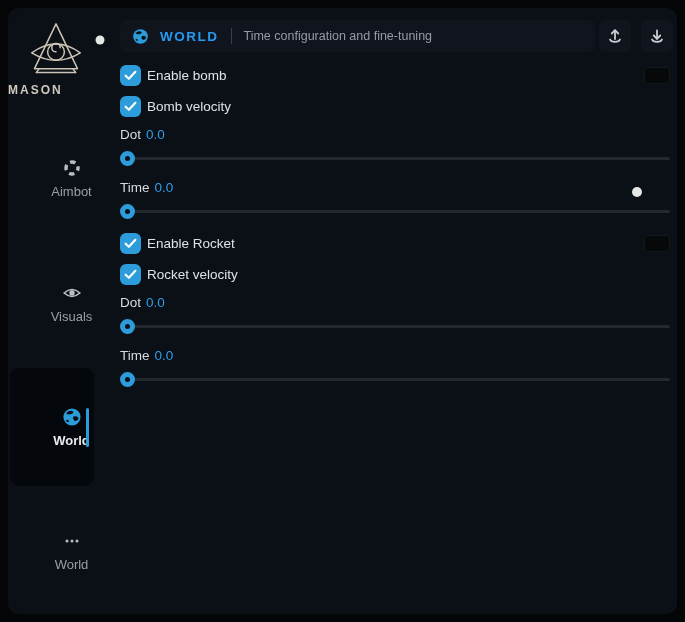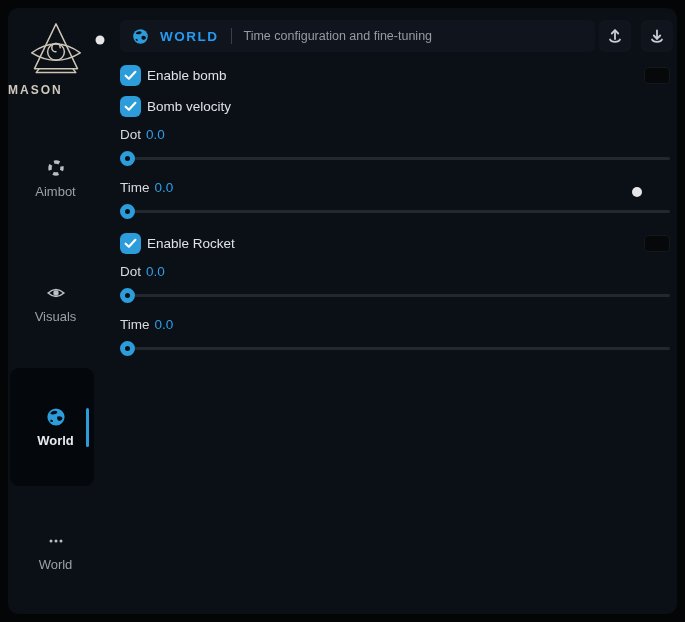--- a/index.html
+++ b/index.html
@@ -4,21 +4,21 @@
 <style>
   html,body{margin:0;padding:0;background:#040507;width:685px;height:622px;overflow:hidden;
     font-family:"Liberation Sans", sans-serif;-webkit-font-smoothing:antialiased;}
   .app{position:absolute;left:8px;top:8px;width:669px;height:606px;background:#0b0f16;border-radius:10px;}
 
   
   .sidebar{position:absolute;left:0;top:0;width:95px;height:100%;}
   .logo{position:absolute;left:0;top:12px;width:95px;text-align:left;}
   .logo svg{display:block;margin:0 auto;}
   .logo-label{margin-top:3px;font-size:12px;font-weight:bold;letter-spacing:2px;color:#cfc9bd;}
-  .nav-item{position:absolute;left:0;width:95px;height:60px;display:flex;flex-direction:column;
+  .nav-item{position:absolute;left:16px;width:95px;height:60px;display:flex;flex-direction:column;
     align-items:center;justify-content:center;cursor:pointer;z-index:2;}
   .nav-icon{height:22px;display:flex;align-items:center;justify-content:center;color:#b9bfc7;}
   .nav-label{margin-top:5px;font-size:13px;color:#99a0a8;}
   .nav-item.active .nav-label{color:#e8eaed;font-weight:bold;}
   .active-card{position:absolute;left:2px;top:360px;width:84px;height:118px;background:#04070b;
     border-radius:9px;z-index:1;}
   .active-bar{position:absolute;left:78px;top:400px;width:3px;height:39px;border-radius:2px;
     background:var(--accent);z-index:3;}
 
   
@@ -188,20 +188,30 @@
         <span class="checkbox">
           <span style="display:flex">
             <svg width="13" height="11" viewBox="0 0 12 10">
               <polyline points="1.5,5.2 4.5,8 10.5,1.6" fill="none" stroke="#fff" stroke-width="2" stroke-linecap="round" stroke-linejoin="round"></polyline>
             </svg>
           </span>
         </span>
         <span class="check-label">Enable Rocket</span>
         <span class="swatch" style="background: rgb(6, 8, 10);"></span>
       </div>
+      <div class="check-row">
+        <span class="checkbox">
+          <span style="display:flex">
+            <svg width="13" height="11" viewBox="0 0 12 10">
+              <polyline points="1.5,5.2 4.5,8 10.5,1.6" fill="none" stroke="#fff" stroke-width="2" stroke-linecap="round" stroke-linejoin="round"></polyline>
+            </svg>
+          </span>
+        </span>
+        <span class="check-label">Rocket velocity</span>
+      </div>
       <div class="slider-row">
         <div class="slider-label"><span>Dot</span><span class="slider-value">0.0</span></div>
         <div class="slider-zone">
           <div class="slider-track"></div>
           <div class="slider-knob" style="left: calc(0%);"></div>
         </div>
       </div>
       <div class="slider-row">
         <div class="slider-label"><span>Time</span><span class="slider-value">0.0</span></div>
         <div class="slider-zone">

